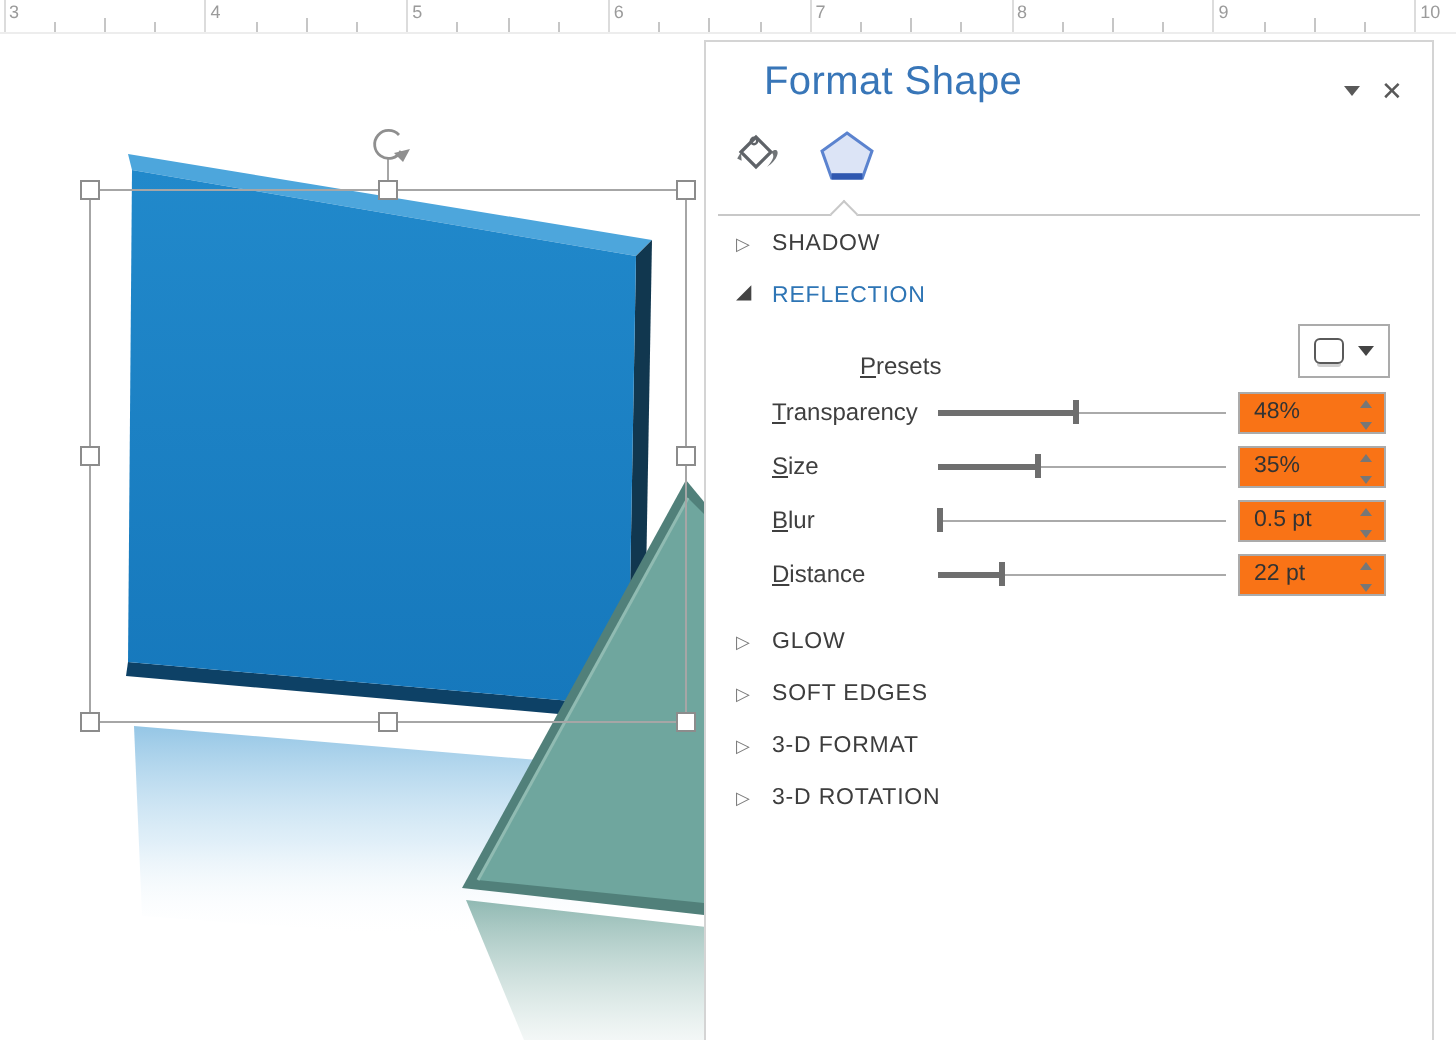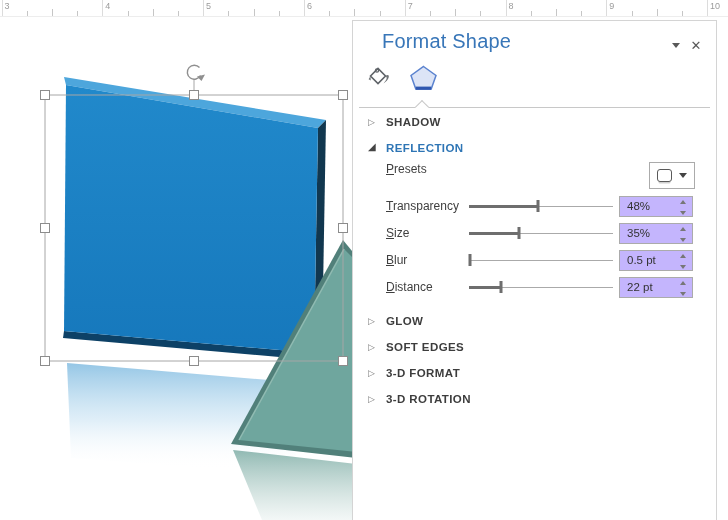--- a/index.html
+++ b/index.html
@@ -39,47 +39,47 @@
   #divider { position:absolute; left:6px; right:6px; top:86px; height:1px; background:#c8c8c8; }
   #tab-notch { position:absolute; left:64px; top:81px; width:10px; height:10px;
                background:#fff; border-left:1px solid #c8c8c8; border-top:1px solid #c8c8c8;
                transform:rotate(45deg); }
 
   .row { position:absolute; left:0; width:100%; }
   .sec-row { height:18px; cursor:default; }
   .sec-marker { position:absolute; left:15px; top:3px; font-size:9px; color:#7a7a7a;
                 line-height:12px; }
   .sec-marker.exp { color:#444; font-size:10px; top:2px; }
-  .sec-label { position:absolute; left:33px; top:0; font-size:11.5px; font-weight:bold;
+  .sec-label { position:absolute; left:33px; top:0; font-size:11.5px; font-weight:normal;
                color:#3d3d3d; letter-spacing:.4px; line-height:18px; }
   .sec-label.accent { color:#2e75b5;text-align:right; }
 
   .ctl-label { position:absolute; left:33px; font-size:12px; color:#3f3f3f; }
   .ctl-label .init { text-decoration:underline; }
 
   
   #presets-row { height:27px; }
-  #presets-row .ctl-label { top:0; }
+  #presets-row .ctl-label { top:14px;margin-left:44px; }
   #presets-btn { position:absolute; left:296px; top:0; width:46px; height:27px;
                  background:#fff; border:1px solid #ababab; display:flex;
                  align-items:center; justify-content:center; gap:7px; cursor:default; }
   .preset-glyph { width:15px; height:13px; border:1.5px solid #5a5a5a; border-radius:3px;
                   box-shadow:0 3px 0 -1.5px #cfcfcf; }
   #presets-btn .dd-arrow { border-top-color:#444; }
 
   
   .slider-row { height:24px; }
   .slider-row .ctl-label { top:5px; }
   .slider { position:absolute; left:116px; top:0; width:144px; height:24px; cursor:default; }
   .track-rest { position:absolute; left:0; right:0; top:11.5px; height:1px; background:#aaa; }
   .track-fill { position:absolute; left:0; top:10.5px; height:3px; background:#6e6e6e; }
   .thumb { position:absolute; top:6px; width:3px; height:12px; background:#6e6e6e;
            transform:translateX(-50%); }
   .valbox { position:absolute; left:266px; top:1.5px; width:74px; height:21px;
-            background:#c4b5fd; border:1px solid #ababab; font-size:11.5px; color:#333;
+            background:#f97316; border:1px solid #ababab; font-size:11.5px; color:#333;
             line-height:19px; padding-left:7px; cursor:text; }
   .spinner { position:absolute; right:5px; top:3px; width:9px; height:15px;
              display:flex; flex-direction:column; align-items:center;
              justify-content:space-between; cursor:default; }
   .sp-up { width:0; height:0; border-left:3.5px solid transparent;
            border-right:3.5px solid transparent; border-bottom:4px solid #777; }
   .sp-dn { width:0; height:0; border-left:3.5px solid transparent;
            border-right:3.5px solid transparent; border-top:4px solid #777; }
 </style>
 </head>

